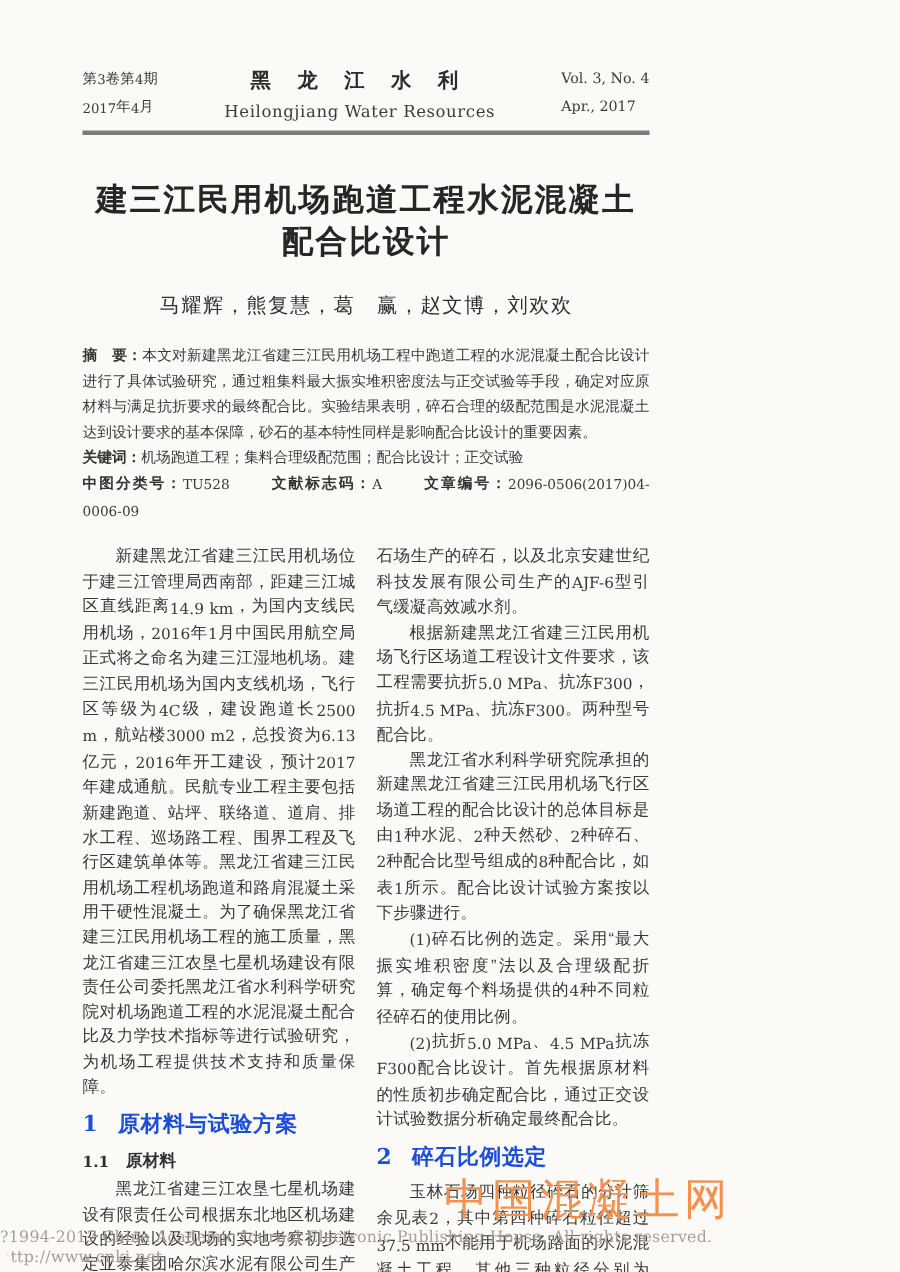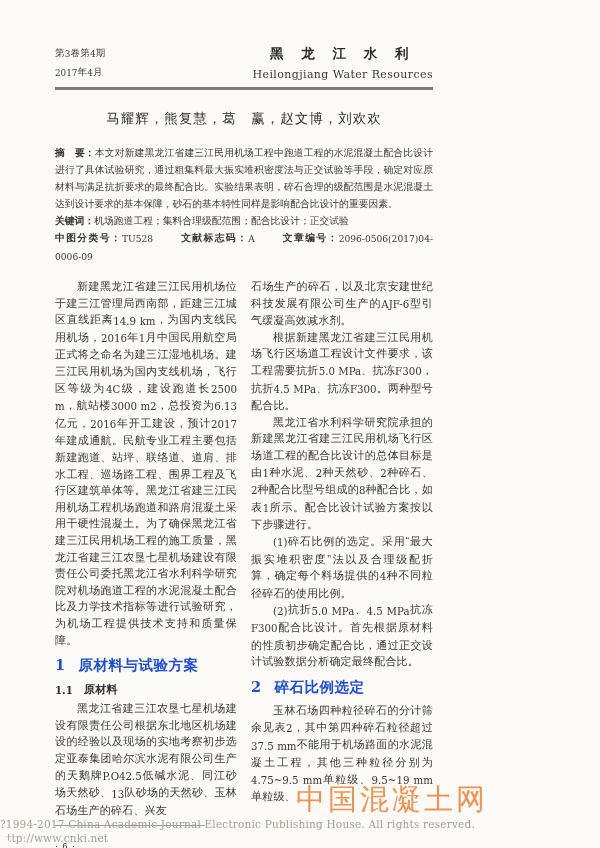--- a/index.html
+++ b/index.html
@@ -62,24 +62,29 @@
 
   <div class="header">
     <div class="h-left">
       <div class="cnmix">第<span class="lat">3</span>卷第<span class="lat">4</span>期</div>
       <div class="cnmix"><span class="lat">2017</span>年<span class="lat">4</span>月</div>
     </div>
     <div class="h-center">
       <div class="jtitle">黑 龙 江 水 利</div>
       <div class="jtitle-en">Heilongjiang Water Resources</div>
     </div>
+    <div class="h-right">
+      <div>Vol. 3, No. 4</div>
+      <div>Apr., 2017</div>
+    </div>
   </div>
 
   <div class="rule"></div>
 
+  <h1 class="title">建三江民用机场跑道工程水泥混凝土配合比设计</h1>
   <div class="authors">马耀辉，熊复慧，葛　赢，赵文博，刘欢欢</div>
 
   <div class="abstract-block">
     <p><span class="lbl">摘　要：</span><span class="cnmix">本文对新建黑龙江省建三江民用机场工程中跑道工程的水泥混凝土配合比设计进行了具体试验研究，通过粗集料最大振实堆积密度法与正交试验等手段，确定对应原材料与满足抗折要求的最终配合比。实验结果表明，碎石合理的级配范围是水泥混凝土达到设计要求的基本保障，砂石的基本特性同样是影响配合比设计的重要因素。</span></p>
     <p><span class="lbl">关键词：</span><span class="cnmix">机场跑道工程；集料合理级配范围；配合比设计；正交试验</span></p>
     <p class="clc">
       <span class="lbl">中图分类号：</span><span class="cnmix"><span class="lat">TU528</span></span>
       <span class="lbl gap">文献标志码：</span><span class="cnmix"><span class="lat">A</span></span>
       <span class="lbl gap">文章编号：</span><span class="cnmix"><span class="lat">2096-0506(2017)04-0006-09</span></span>
     </p>

